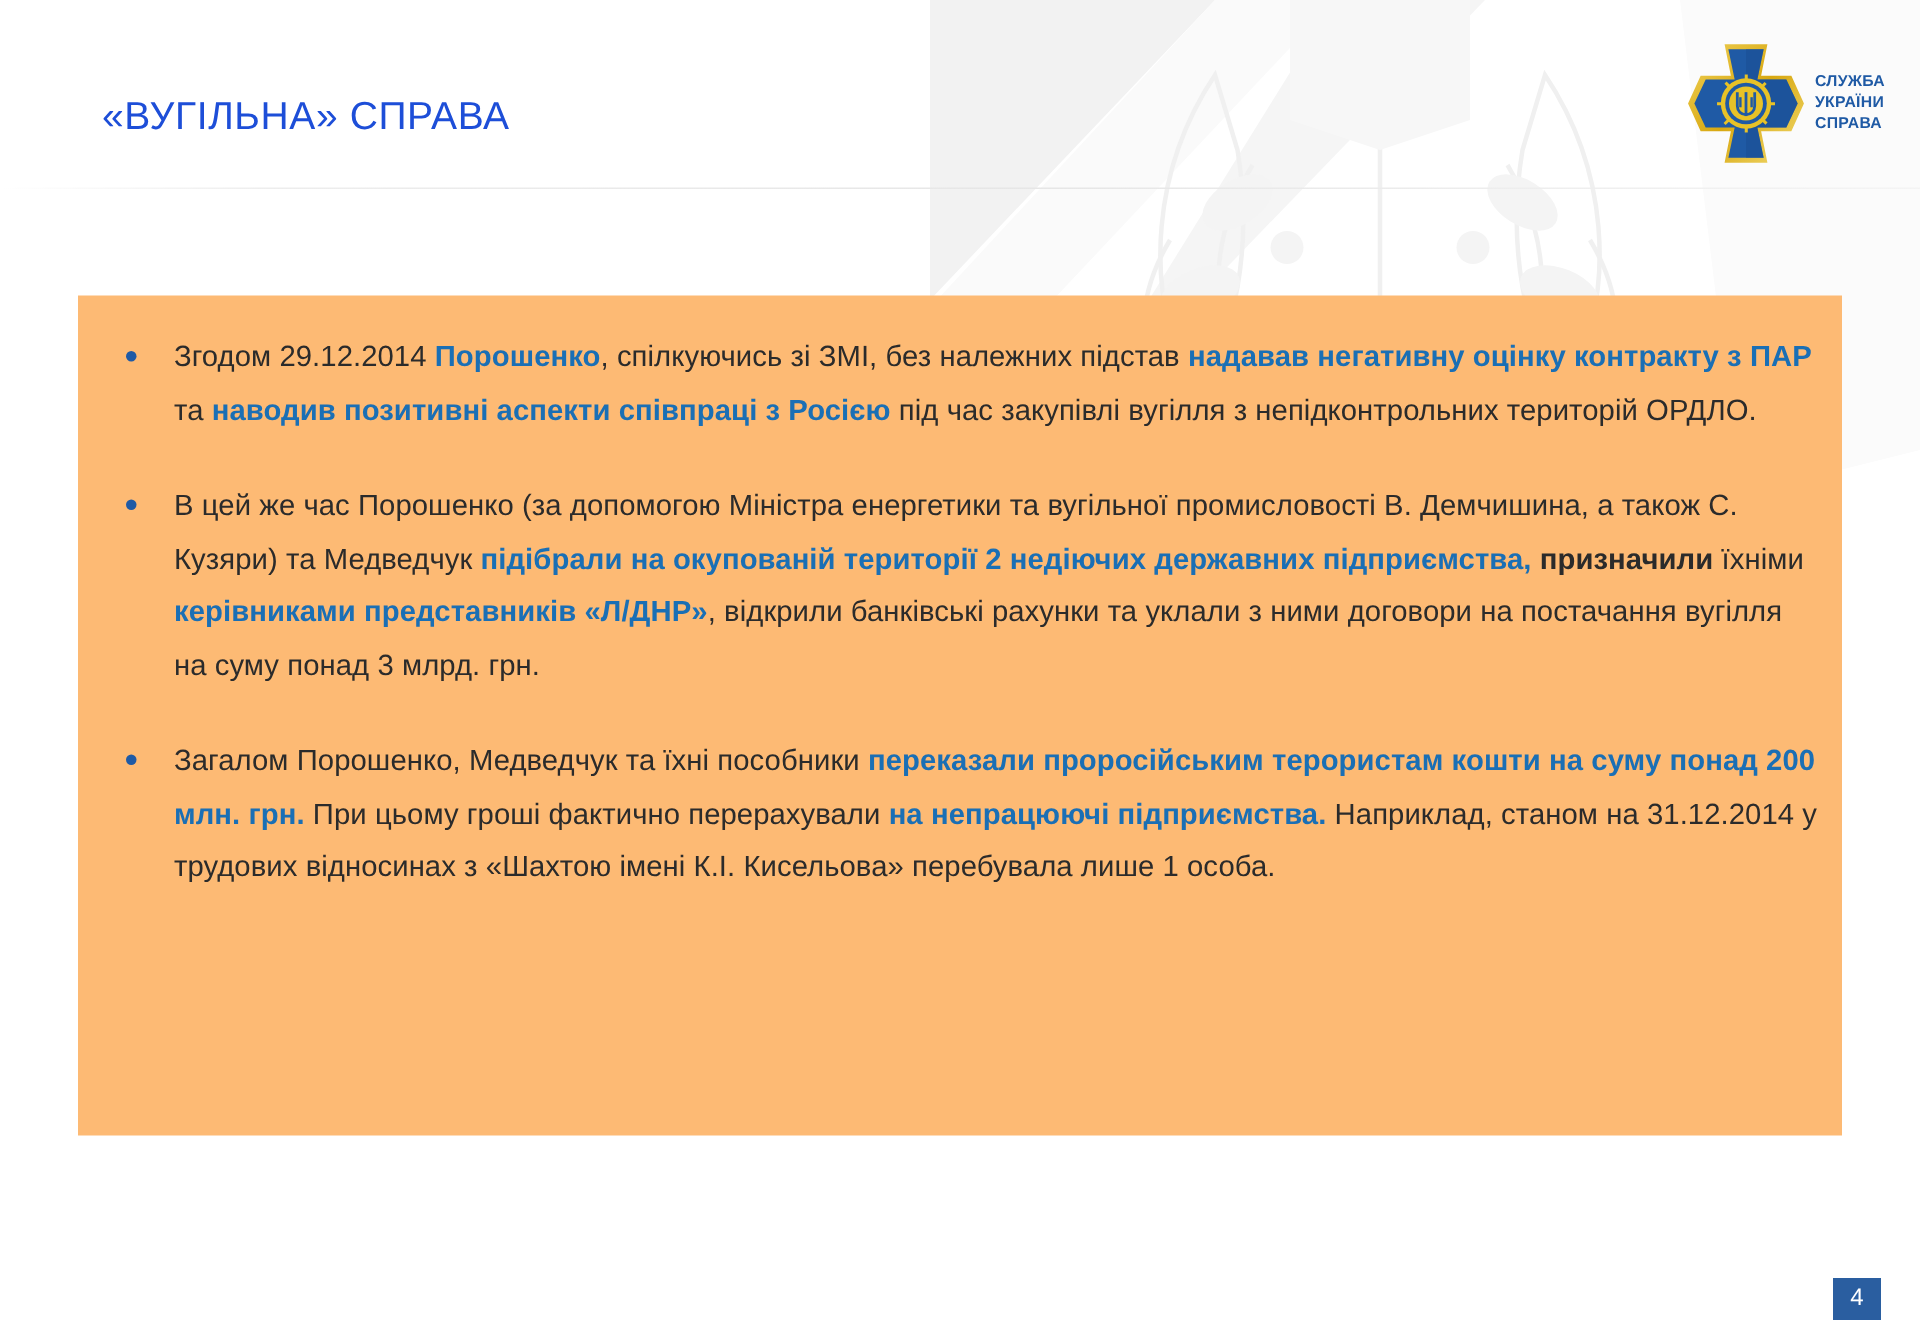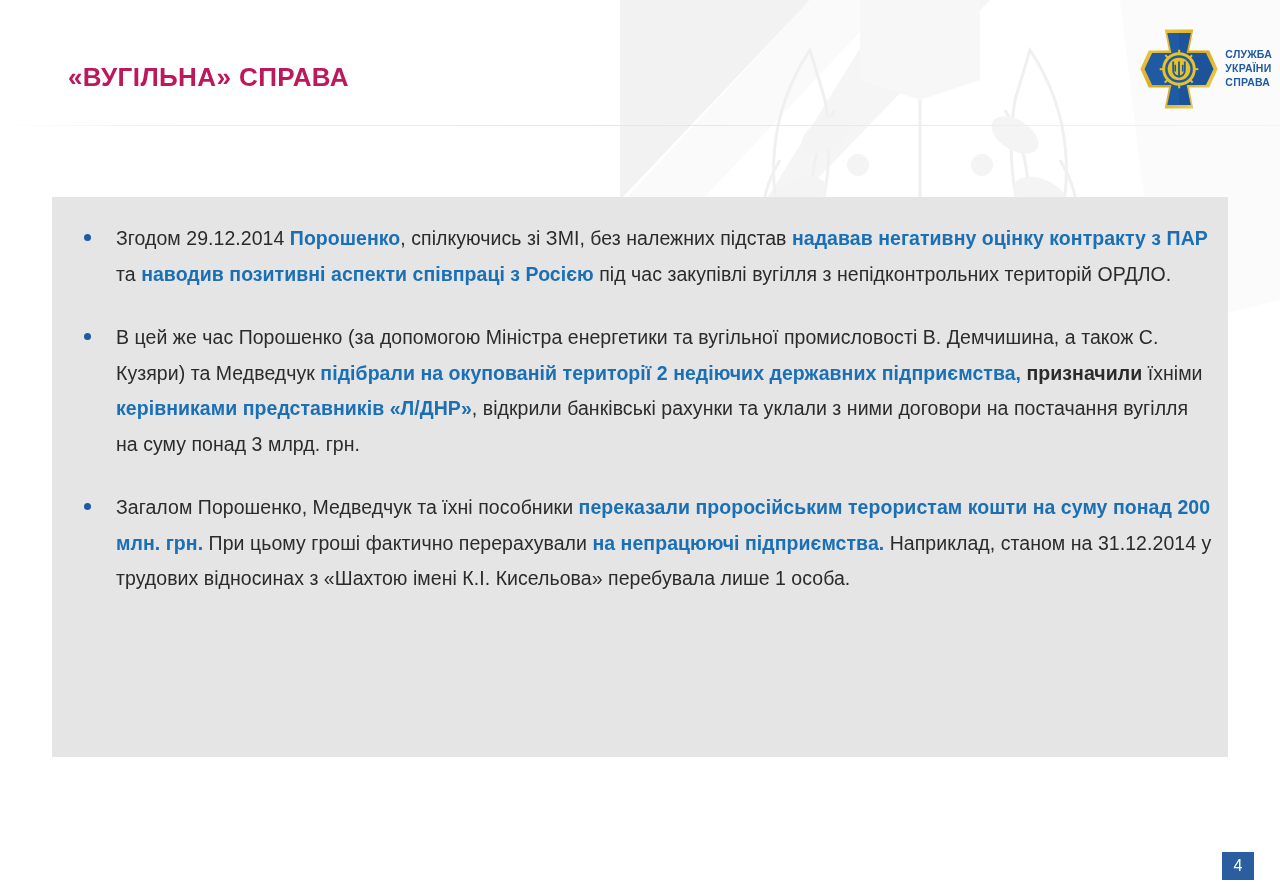--- a/index.html
+++ b/index.html
@@ -47,35 +47,34 @@
     height: 1px;
     background: linear-gradient(to right, #ffffff 0%, #ededed 14%, #e6e6e6 55%, #f4f4f4 100%);
   }
 
   
   .slide-title {
     position: absolute;
     left: 68px;
     top: 62px;
     font-size: 26px;
-    font-weight: bold;
+    font-weight: normal;
     letter-spacing: 0.4px;
-    color: #be185d;
+    color: #1d4ed8;
     white-space: nowrap;
   }
 
   .logo {
     position: absolute;
     left: 1122px;
     top: 25px;
     width: 150px;
     height: 88px;
     display: flex;
     align-items: center;
-    justify-content: flex-end;
   }
   .logo-mark {
     width: 84px;
     height: 84px;
     flex: 0 0 auto;
   }
   .logo-text {
     margin-left: 4px;
     color: #1f5aa5;
     font-size: 10.5px;
@@ -84,21 +83,21 @@
     letter-spacing: 0.2px;
   }
 
   
   .panel {
     position: absolute;
     left: 52px;
     top: 197px;
     width: 1176px;
     height: 560px;
-    background: #e5e5e5;
+    background: #fdba74;
   }
   .bullets {
     position: absolute;
     left: 12px;
     top: 24px;
     right: 14px;
   }
   .bullet-item {
     position: relative;
     padding-left: 52px;

